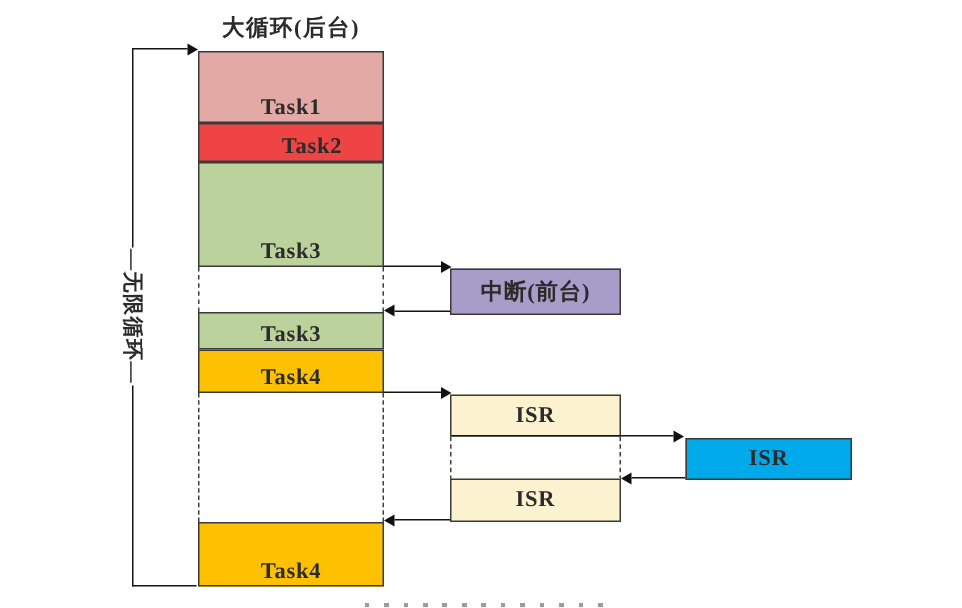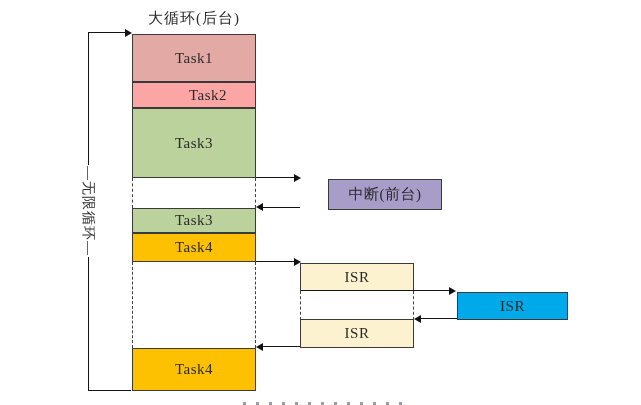--- a/index.html
+++ b/index.html
@@ -1,35 +1,35 @@
 <!DOCTYPE html>
 <html><head>
 <meta charset="utf-8">
 <style>
   html,body{margin:0;padding:0;background:#fff;}
   #canvas{
     position:relative;width:577px;height:405px;background:#ffffff;overflow:hidden;
-    font-family:"Liberation Serif","DejaVu Serif",serif;color:#2b2b2b;
+    font-family:"Liberation Serif","DejaVu Serif",serif;color:#2b2b2b;font-weight:bold;
   }
   .block{
     position:absolute;left:132px;width:124px;box-sizing:border-box;
-    border:1px solid #3a3a3a;display:flex;align-items:center;justify-content:center;
+    border:1px solid #3a3a3a;display:flex;align-items:flex-end;justify-content:center;
     font-size:15px;letter-spacing:.5px;
   }
   .t1{top:34px;height:48px;background:#e2a9a5;}
-  .t2{top:82px;height:26px;background:#fca5a5;padding-left:28px;}
+  .t2{top:82px;height:26px;background:#ef4444;padding-left:28px;}
   .t3{top:108px;height:70px;background:#bcd29c;}
   .t3b{top:208px;height:25px;background:#bcd29c;}
   .t4{top:233px;height:29px;background:#fec101;}
   .t4b{top:348px;height:43px;background:#fec101;}
   .sidebox{
     position:absolute;box-sizing:border-box;border:1px solid #3a3a3a;
     display:flex;align-items:center;justify-content:center;font-size:15px;letter-spacing:.5px;
   }
-  .interrupt{left:300px;top:179px;width:114px;height:31px;background:#a89cc8;margin-left:28px;}
+  .interrupt{left:300px;top:179px;width:114px;height:31px;background:#a89cc8;}
   .isr1{left:300px;top:263px;width:114px;height:28px;background:#fcf2d0;}
   .isr2{left:300px;top:319px;width:114px;height:29px;background:#fcf2d0;}
   .isr-nested{left:457px;top:292px;width:111px;height:28px;background:#00a9e9;}
   .hline{position:absolute;height:1px;background:#141414;}
   .vline{position:absolute;width:1px;background:#141414;}
   .dash-v{position:absolute;width:0;border-left:1px dashed #3f3f3f;}
   .ah-r{position:absolute;width:0;height:0;border-top:4px solid transparent;border-bottom:4px solid transparent;border-left:7px solid #111;}
   .ah-l{position:absolute;width:0;height:0;border-top:4px solid transparent;border-bottom:4px solid transparent;border-right:7px solid #111;}
   .title{
     position:absolute;left:126px;top:9px;width:136px;text-align:center;

